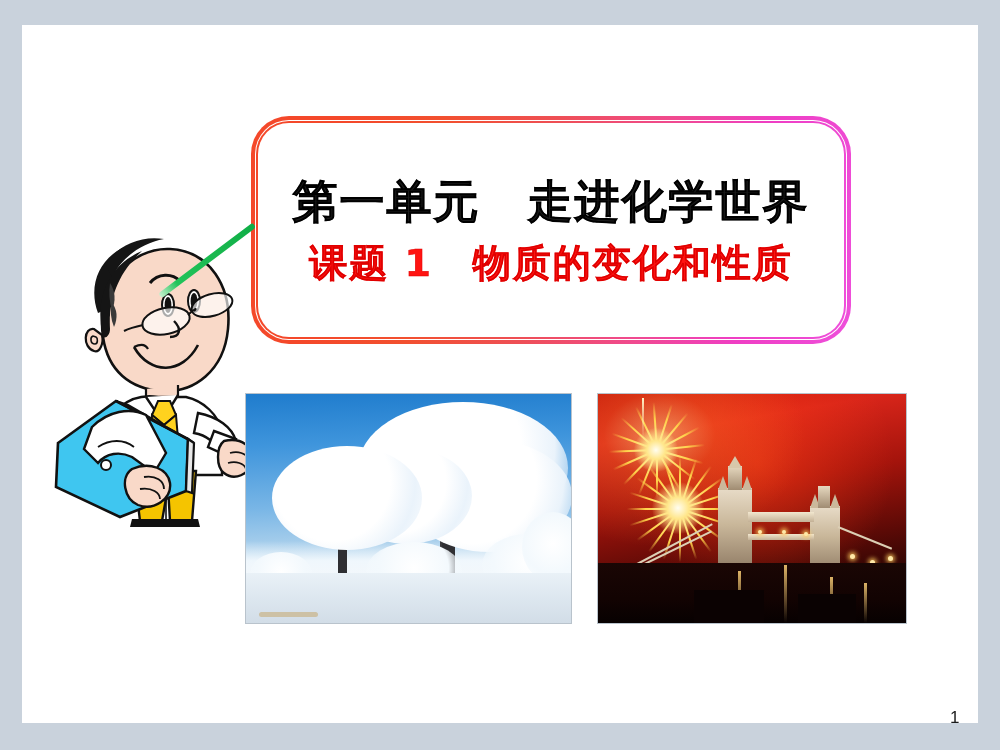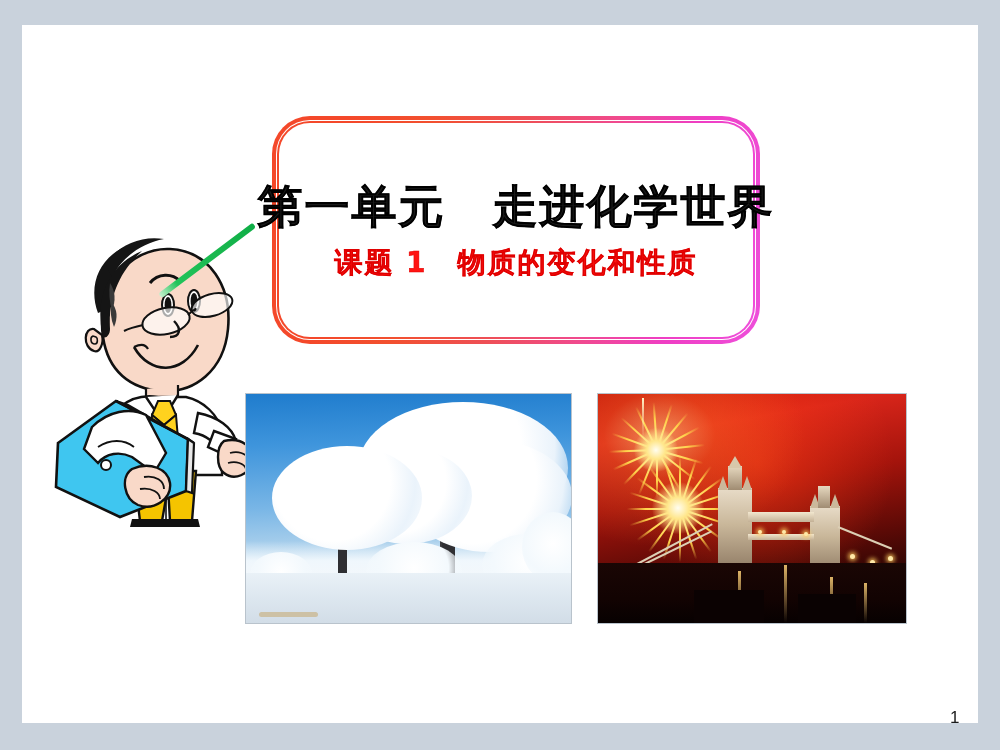--- a/index.html
+++ b/index.html
@@ -13,26 +13,25 @@
     position:absolute;
     left:22px;top:25px;
     width:956px;height:698px;
     background:#ffffff;
   }
 
   
   #title-box{
     position:absolute;
     left:229px;top:91px;
-    width:488px;height:228px;
+    width:600px;height:228px;
     border-radius:38px;
     padding:2px;
     background:linear-gradient(100deg,#f4482a 0%,#f4482a 14%,#f2502f 30%,#ee4f55 48%,#f04a8f 66%,#ef3ec4 82%,#ee4fdb 100%);
     box-sizing:border-box;
-    margin-left:21px;
   }
   #title-box-inner{
     position:absolute;
     left:4px;top:4px;right:4px;bottom:4px;
     border-radius:34px;
     background:#fff;
     border:2px solid transparent;
     box-sizing:border-box;
   }
   #title-box-ring{
@@ -58,21 +57,21 @@
   #main-title{
     font-size:45px;
     font-weight:700;
     color:#1a1a1a;
     letter-spacing:2px;
     white-space:pre;
     line-height:1;
     -webkit-text-stroke:0.6px #000;
   }
   #sub-title{
-    font-size:28px;
+    font-size:38px;
     font-weight:700;
     color:#ff1412;
     letter-spacing:2px;
     white-space:pre;
     line-height:1;
     -webkit-text-stroke:0.5px #e00000;
   }
 
   
   .photo{

